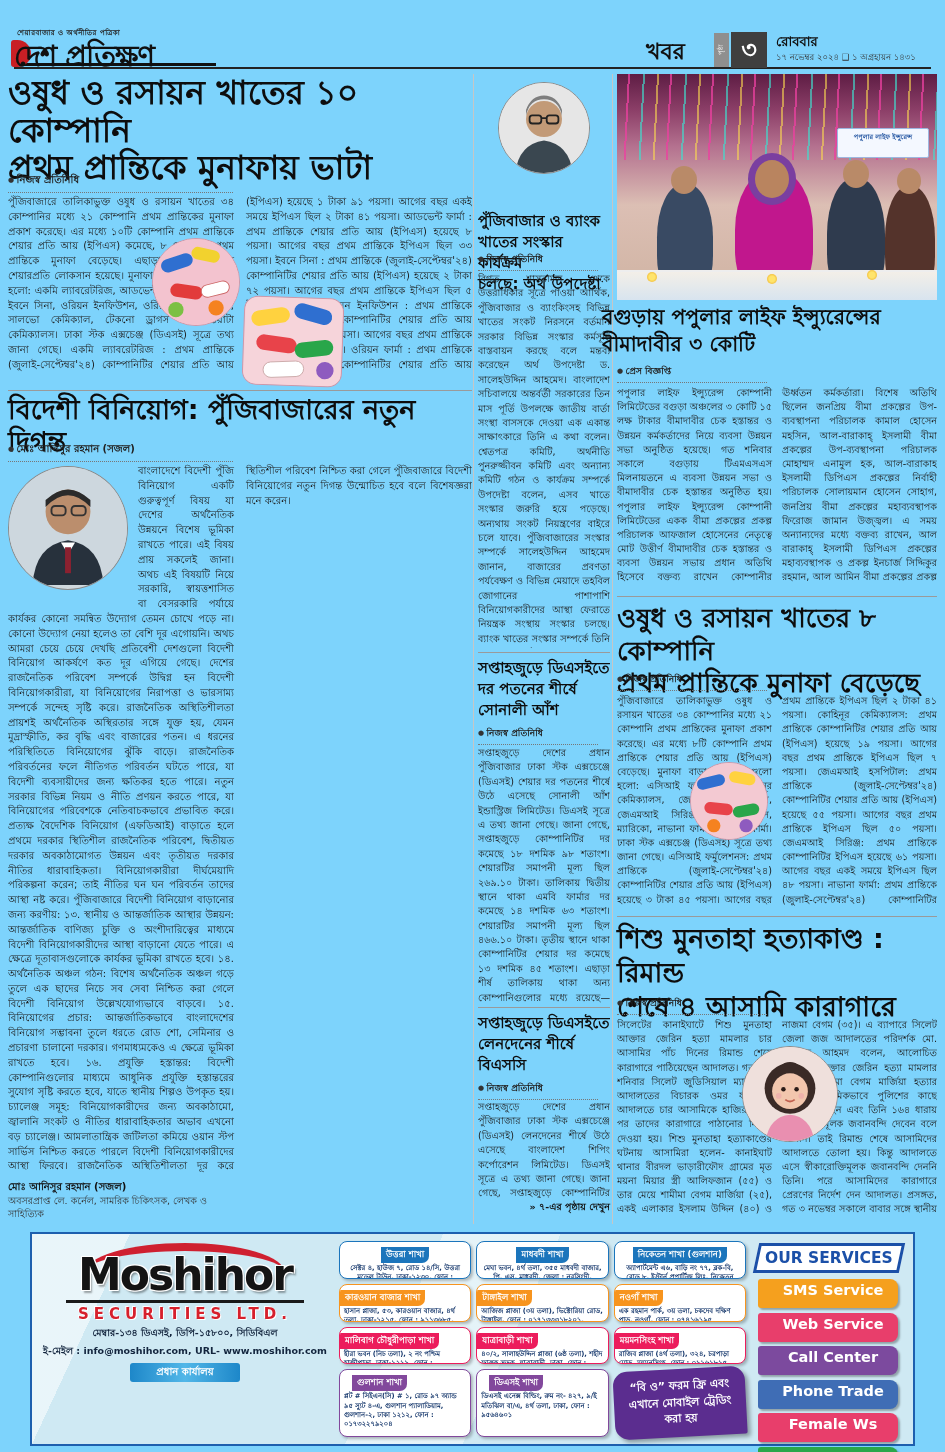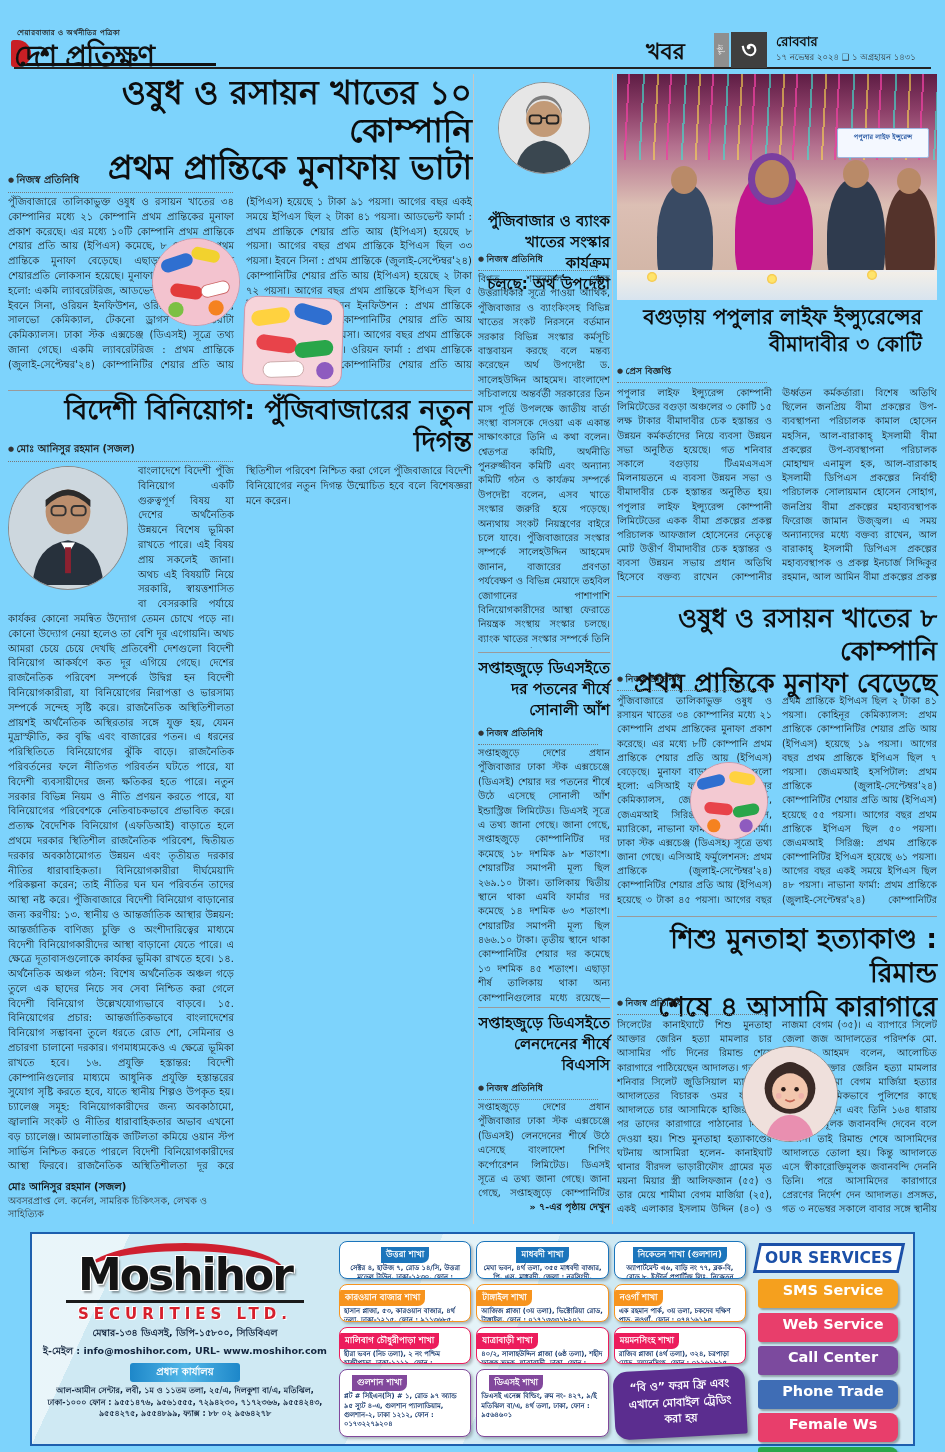--- a/index.html
+++ b/index.html
@@ -18,21 +18,21 @@
   .head-rule { position:absolute; left:14px; right:14px; top:67px; height:1.5px; background:#222; }
   .section-word { position:absolute; left:646px; top:34px; font-size:22px; font-weight:800; color:#111; }
   .pagebox-gray { position:absolute; left:714px; top:33px; width:15px; height:34px; background:#8f8f8f; color:#fff;
     writing-mode:vertical-rl; transform:rotate(180deg); font-size:6.5px; text-align:center; line-height:15px; }
   .pagebox-dark { position:absolute; left:731px; top:32px; width:36px; height:36px; background:#3f3f3f; color:#fff;
     font-size:24px; font-weight:800; text-align:center; line-height:36px; }
   .day-word { position:absolute; left:776px; top:32px; font-size:13px; font-weight:800; color:#111; }
   .date-line { position:absolute; left:776px; top:51px; font-size:8.5px; color:#333; }
 
   
-  .headline { position:absolute; text-align:right; font-weight:800; color:#0d0d0d; }
+  .headline { position:absolute; text-align:left; font-weight:800; color:#0d0d0d; }
   .headline span { display:block; }
   .byline { position:absolute; font-size:10px; font-weight:bold; color:#222;
     border-bottom:1px dotted #777; padding-bottom:3px; }
   .byline::before { content:"● "; font-size:7px; color:#333; vertical-align:1px; }
   .bodytext { position:absolute; font-size:10px; line-height:1.48; text-align:justify; color:#1c1c1c; overflow:hidden; }
   .cols2 { column-count:2; column-gap:12px; column-fill:auto; }
   .h-rule { position:absolute; height:1px; background:#9a9a9a; }
   .v-rule { position:absolute; width:1px; background:#c6c6c6; }
 
   
@@ -276,21 +276,20 @@
 
   <div class="ad">
     <div class="ad-left">
       <div class="m-swoosh"></div>
       <div class="m-brand">Moshihor</div>
       <div class="m-rule"></div>
       <div class="m-sub">SECURITIES LTD.</div>
       <div class="m-line">মেম্বার-১৩৪ ডিএসই, ডিপি-১৫৮০০, সিডিবিএল</div>
       <div class="m-line">ই-মেইল : info@moshihor.com, URL- www.moshihor.com</div>
       <div class="m-office">প্রধান কার্যালয়</div>
-      <div class="m-addr">আল-আমীন সেন্টার, লবী, ১ম ও ১১তম তলা, ২৫/এ, দিলকুশা বা/এ, মতিঝিল, ঢাকা-১০০০ ফোন : ৯৫৫১৪৭৬, ৯৫৬১৫৫৫, ৭২৯৪২৩০, ৭১৭২৩৬৬, ৯৫৫৪২৪৩, ৯৫৫৪২৭৫, ৯৫৫৪৮৯৯, ফ্যাক্স : ৮৮ ০২ ৯৫৬৪২৭৮</div>
     </div>
 
     <div class="ad-mid">
       <div class="branch b-blue">
         <div class="branch-h">উত্তরা শাখা</div>
         <div class="branch-t">সেক্টর ৪, হাউজ ৭, রোড ১৪/সি, উত্তরা মডেল টাউন, ঢাকা-১২৩০, ফোন : ৮৯২৩৩৬৭, ৮৯২৯৮৪৬</div>
       </div>
       <div class="branch b-blue">
         <div class="branch-h">মাধবদী শাখা</div>
         <div class="branch-t">মেঘা ভবন, ৪র্থ তলা, ৩৫৫ মাধবদী বাজার, পি. এস. মাধবদী, জেলা : নরসিংদী, বাংলাদেশ, ফোন : ০১৮১৯১৬৬৯৪০</div>

